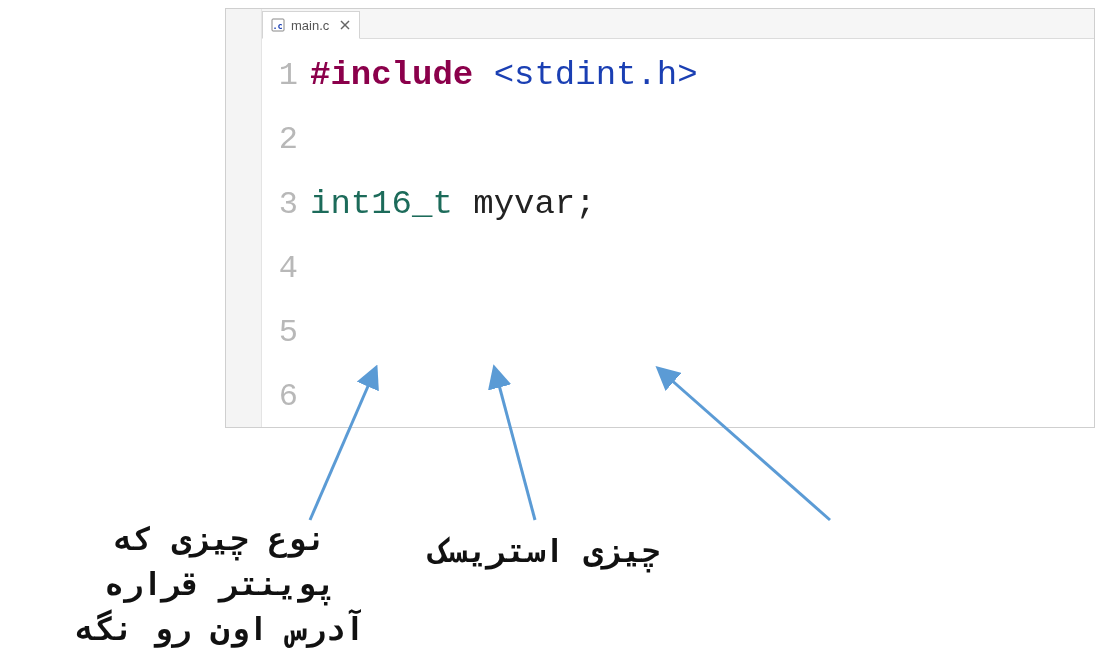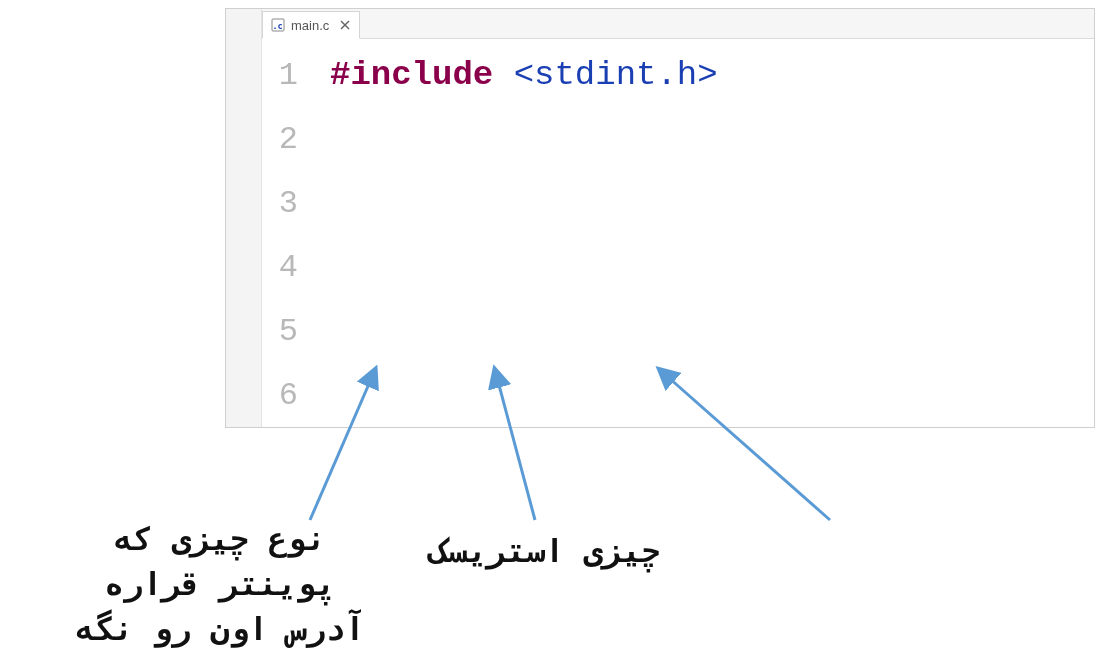--- a/index.html
+++ b/index.html
@@ -81,21 +81,21 @@
   }
   .lineno {
     width: 48px;
     text-align: right;
     color: #b8b8b8;
     font-size: 32px;
     font-family: "Consolas", "Courier New", monospace;
     padding-right: 12px;
     user-select: none;
   }
-  .code { white-space: pre; margin-left: 20px; }
+  .code { white-space: pre; }
   .tok-preproc { color: #8b004b; font-weight: bold; }
   .tok-header  { color: #1a3fb3; }
   .tok-type    { color: #1c6b5a; }
   .tok-ident   { color: #222222; }
   .tok-punct   { color: #222222; }
 
   
   .overlay-svg {
     position: absolute;
     left: 0; top: 0;
@@ -150,20 +150,21 @@
           <div class="code-row">
             <div class="lineno">1</div>
             <div class="code"><span class="tok-preproc">#include</span><span> </span><span class="tok-header">&lt;stdint.h&gt;</span></div>
           </div>
           <div class="code-row">
             <div class="lineno">2</div>
             <div class="code"></div>
           </div>
           <div class="code-row">
             <div class="lineno">3</div>
+            <div class="code"><span class="tok-type">int16_t</span><span> </span><span class="tok-ident">myvar</span><span class="tok-punct">;</span></div>
           </div>
           <div class="code-row">
             <div class="lineno">4</div>
             <div class="code"></div>
           </div>
           <div class="code-row">
             <div class="lineno">5</div>
           </div>
           <div class="code-row">
             <div class="lineno">6</div>

